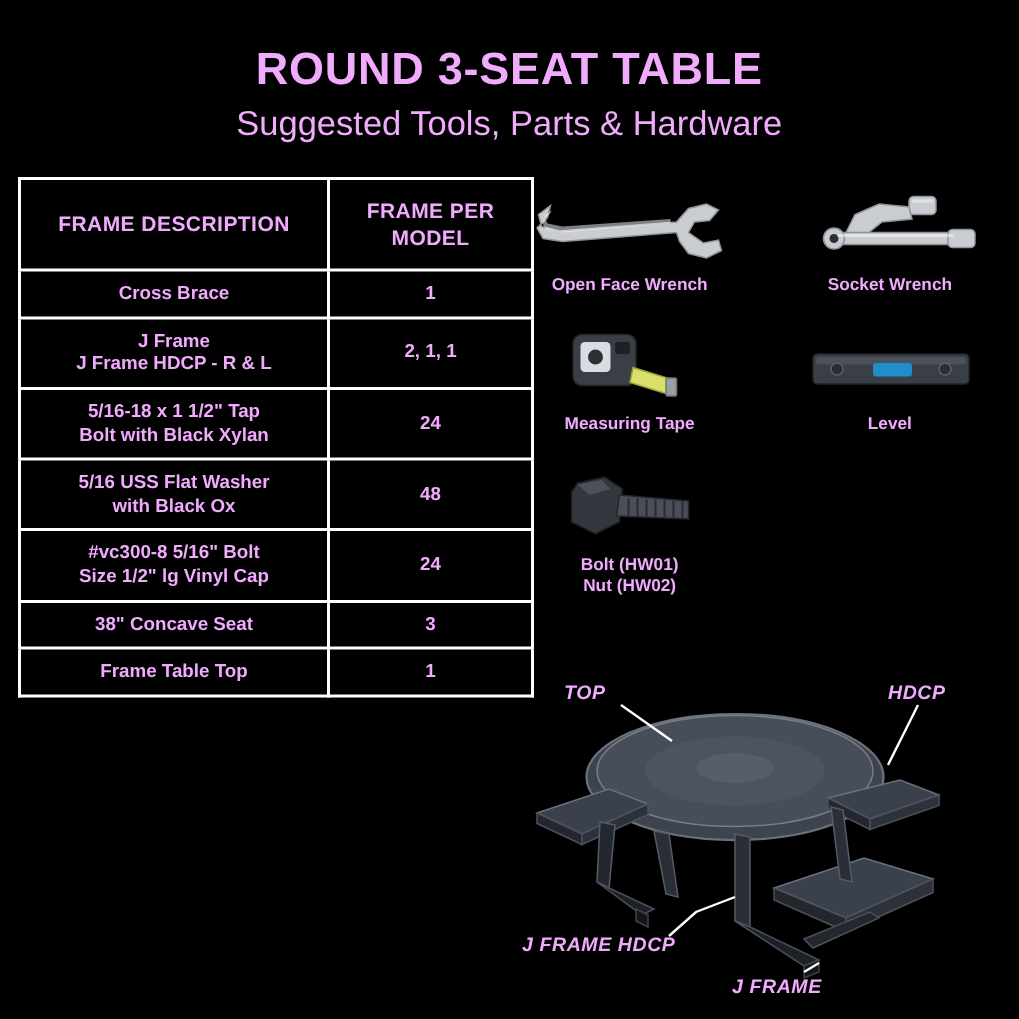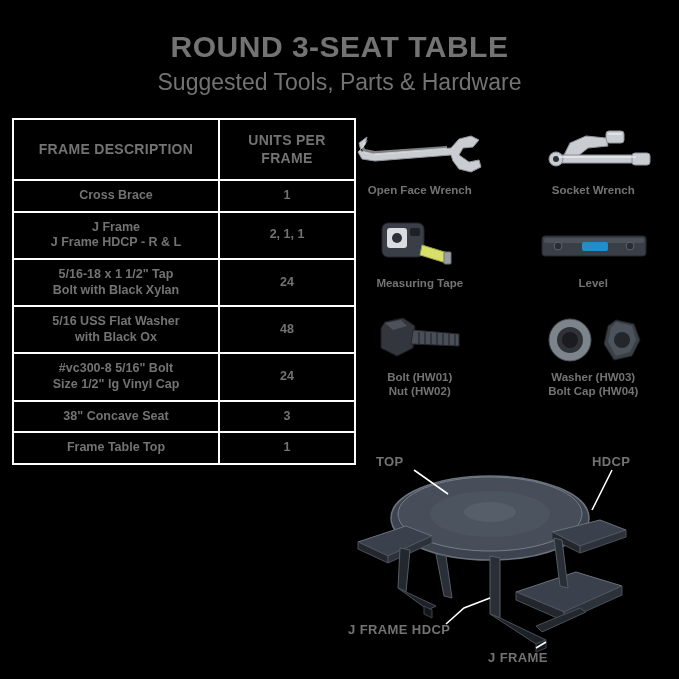--- a/index.html
+++ b/index.html
@@ -5,21 +5,21 @@
   html, body {
     margin: 0;
     padding: 0;
     background: #000;
   }
   #page {
     position: relative;
     width: 679px;
     height: 679px;
     background: #000000;
-    color: #737373;
+    color: #f0abfc;
     font-family: "Liberation Sans", sans-serif;
     overflow: hidden;
   }
 
   
   .title-block {
     position: absolute;
     top: 30px;
     left: 0;
     width: 679px;
@@ -94,20 +94,21 @@
     margin-top: 3px;
   }
 
   
   .product {
     position: absolute;
     left: 340px;
     top: 446px;
     width: 338px;
     height: 230px;
+    font-style: italic;
   }
   .callout {
     position: absolute;
     font-size: 13px;
     font-weight: bold;
     letter-spacing: 0.4px;
     white-space: nowrap;
   }
   .c-top  { left: 36px;  top: 8px; }
   .c-seat { left: 252px; top: 8px; }
@@ -123,21 +124,21 @@
 
   <div class="title-block">
     <div class="main-title">ROUND 3-SEAT TABLE</div>
     <div class="sub-title">Suggested Tools, Parts &amp; Hardware</div>
   </div>
 
   <table class="spec-table">
     <thead>
       <tr>
         <th class="col-desc">FRAME DESCRIPTION</th>
-        <th class="col-units">UNITS PER FRAME</th>
+        <th class="col-units">FRAME PER MODEL</th>
       </tr>
     </thead>
     <tbody id="table-body">
         <tr>
           <td class="col-desc">Cross Brace</td>
           <td class="col-units">1</td>
         </tr>
         <tr>
           <td class="col-desc">J Frame<br>J Frame HDCP - R &amp; L</td>
           <td class="col-units">2, 1, 1</td>
@@ -250,35 +251,20 @@
                 <line x1="94" y1="20" x2="94" y2="32"></line>
                 <line x1="100" y1="20" x2="100" y2="32"></line>
               </g>
               <path d="M30 9 L46 6 L52 12 L38 16 Z" fill="#585e66" opacity="0.7"></path>
             </g>
           </svg>
         </div>
         <div class="tool-label">Bolt (HW01)<br>Nut (HW02)</div>
       </div>
 
-      <div class="tool-cell">
-        <div class="tool-art">
-          <svg width="130" height="52" viewBox="0 0 130 52">
-            <g>
-              <circle cx="42" cy="26" r="21" fill="#7e848c" stroke="#4a4f57"></circle>
-              <circle cx="42" cy="26" r="13" fill="#2f3338"></circle>
-              <circle cx="42" cy="26" r="8" fill="#1a1c20"></circle>
-              <path d="M88 6 L106 10 L112 26 L104 42 L86 46 L76 30 L80 12 Z" fill="#3b4047" stroke="#1d2024"></path>
-              <path d="M88 8 L104 12 L108 26 L102 38 L88 42 L80 28 L83 14 Z" fill="#4d535b"></path>
-              <circle cx="94" cy="26" r="8" fill="#23262b"></circle>
-            </g>
-          </svg>
-        </div>
-        <div class="tool-label">Washer (HW03)<br>Bolt Cap (HW04)</div>
-      </div>
 
     </div>
   </div>
 
   <div class="product">
     <svg width="338" height="230" viewBox="0 0 338 230">
 
       <ellipse cx="150" cy="72" rx="99" ry="42" fill="#3d4450" stroke="#6b717b" stroke-width="1.5"></ellipse>
       <ellipse cx="150" cy="68" rx="92" ry="37" fill="#474e5a" stroke="#777e88" stroke-width="1"></ellipse>
       <ellipse cx="150" cy="68" rx="60" ry="23" fill="#505864" opacity="0.65"></ellipse>

